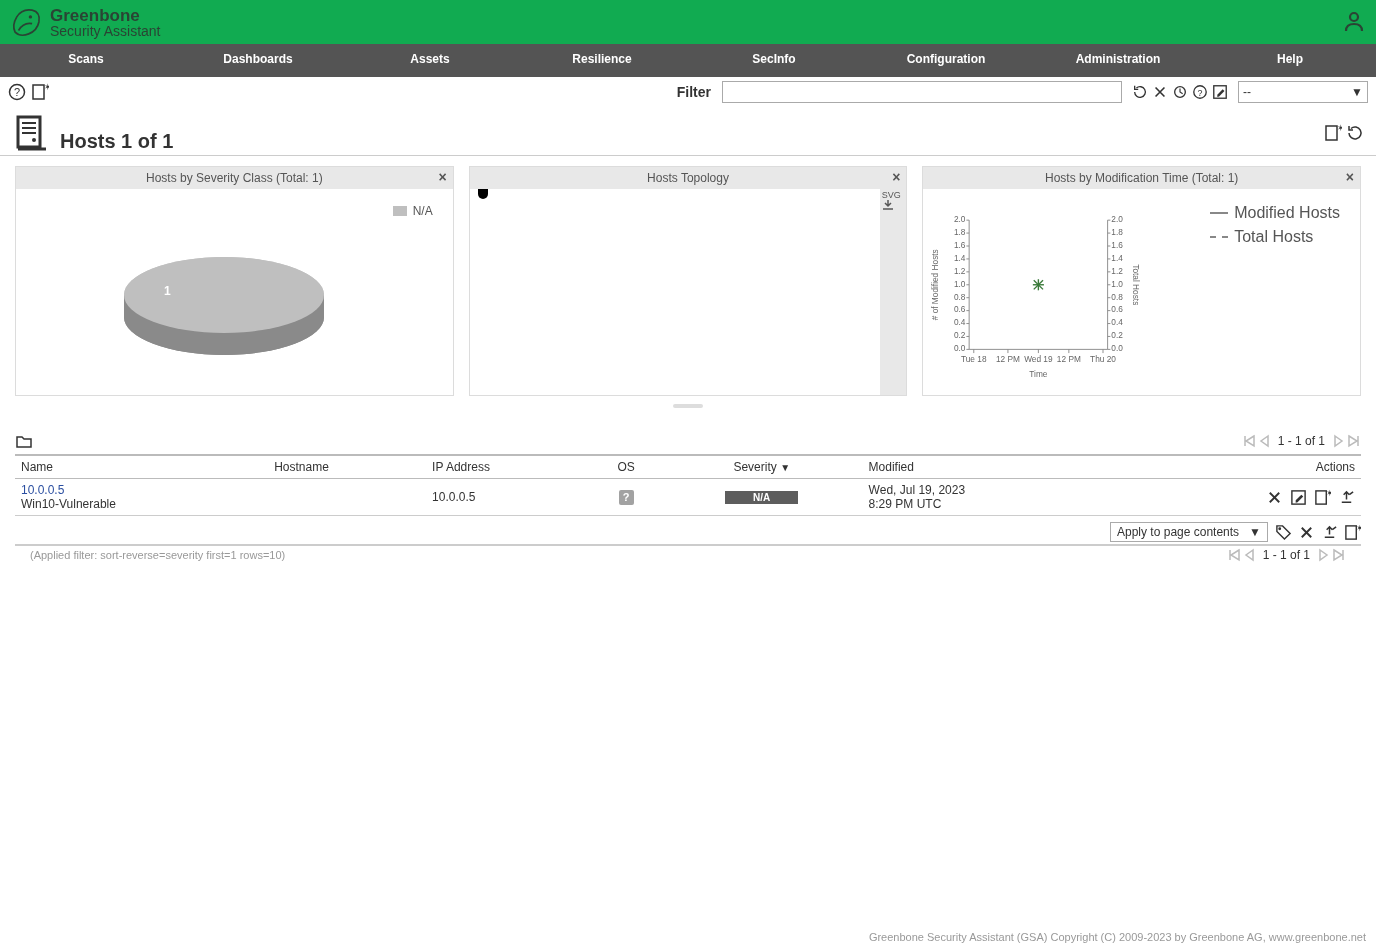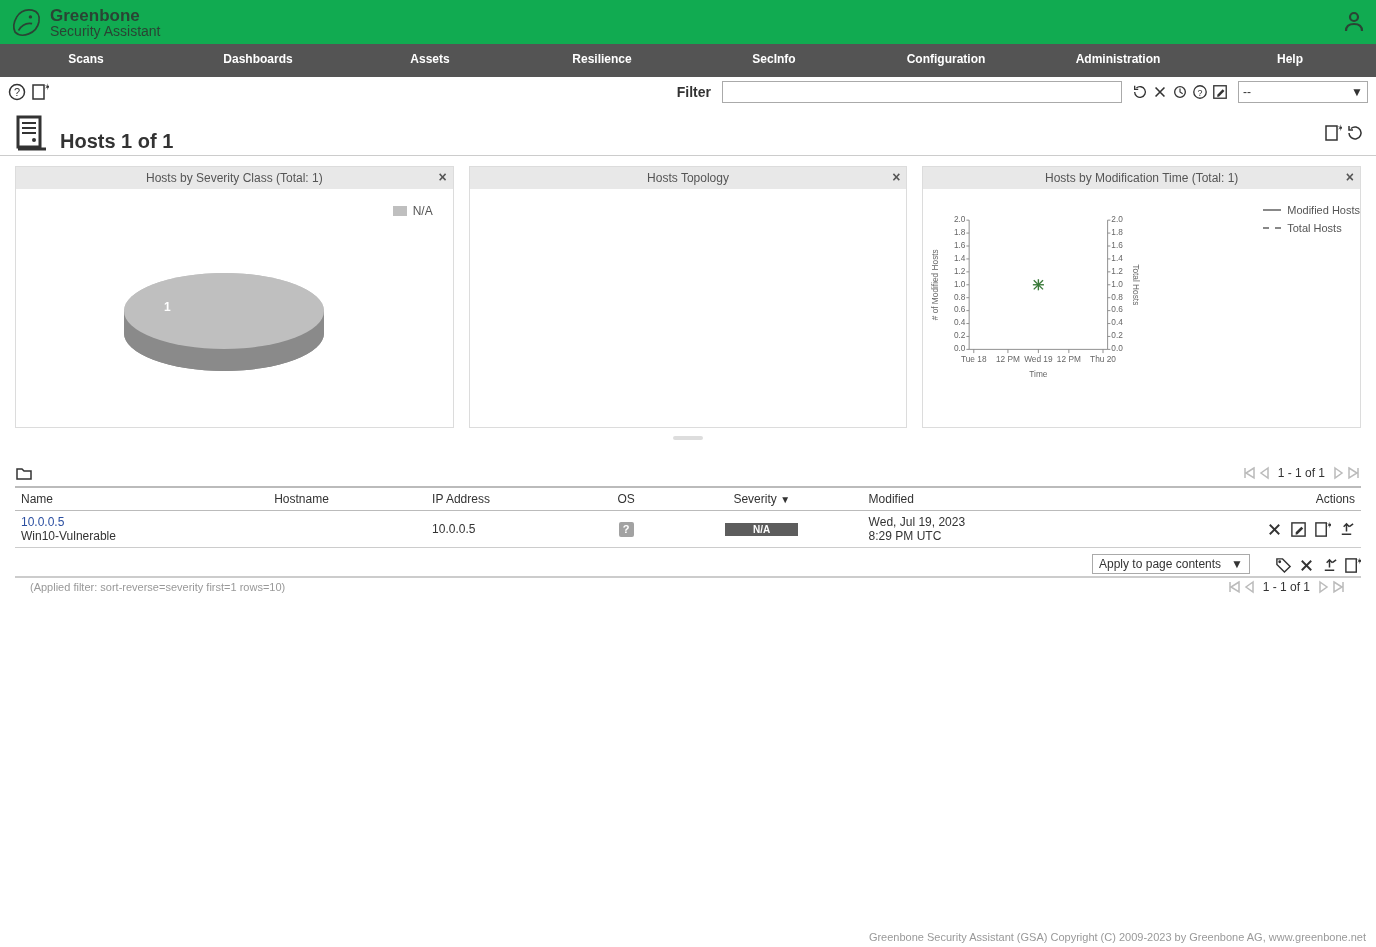--- a/index.html
+++ b/index.html
@@ -29,38 +29,38 @@
     
     
     .page-title-row { display: flex; align-items: center; justify-content: space-between; padding: 6px 12px 2px 12px; border-bottom: 1px solid #ccc; }
     .page-title-left { display: flex; align-items: flex-end; gap: 8px; }
     .host-big-icon { width: 40px; height: 40px; }
     .page-title { font-size: 20px; font-weight: bold; }
     .title-actions { display:flex; gap: 4px; }
     
     
     .dashboard { display: flex; gap: 15px; padding: 10px 15px 0 15px; }
-    .card { flex: 1; background: #fff; border: 1px solid #dcdcdc; position: relative; height: 262px; display:flex; flex-direction:column;}
+    .card { flex: 1; background: #fff; border: 1px solid #dcdcdc; position: relative; height: 230px; display:flex; flex-direction:column;}
     .card-header { background: #e8e8e8; padding: 4px 6px; text-align: center; position: relative; font-size: 12px; color:#555;}
     .card-close { position: absolute; right: 6px; top: 2px; cursor: pointer; color: #555; font-size:14px; font-weight:bold;}
     .card-body { flex:1; display:flex; position:relative; }
     
     
     .pie-wrap { flex:1; display:flex; align-items:center; justify-content:center; position:relative;}
     .pie-legend { position:absolute; top:15px; right:20px; display:flex; align-items:center; gap:6px; font-size:12px; color:#555;}
     .legend-swatch { width:14px; height:10px; background:#bfbfbf; }
     .pie-svg { width: 240px; height: 150px; }
     
     
     .topo-node { position:absolute; left:8px; top:0px; width:10px; height:10px; background:#000; border-radius:0 0 6px 6px; }
     .topo-svg-btn { position:absolute; right:4px; top:0; width:22px; text-align:center; font-size:9px; line-height:0.9; background:#e8e8e8; cursor:pointer; color:#555; padding-top:2px;}
     
     
     .chart-wrap { flex:1; position:relative; }
-    .chart-legend { position:absolute; top:15px; right:0; font-size:11px; color:#555;}
+    .chart-legend { position:absolute; top:15px; right:20px; font-size:16px; color:#555;}
     .chart-legend-row { display:flex; align-items:center; gap:6px; margin-bottom:6px;}
     .legend-line-solid { width:18px; height:0; border-top:2px solid #888; }
     .legend-line-dashed { width:18px; height:0; border-top:2px dashed #888; }
     
     .dash-handle { width:30px; height:4px; background:#ddd; margin: 8px auto 4px auto; border-radius:2px;}
     
     
     .pager-row { display:flex; justify-content: space-between; align-items:center; padding: 20px 15px 4px 15px; }
     .pager { display:flex; align-items:center; gap: 2px; color:#aaa;}
     .pager .counts { color:#333; margin: 0 4px; }
@@ -72,21 +72,21 @@
     .table th.center { text-align:center; }
     .table th.right { text-align:right; }
     .table td { padding: 4px 6px; border-bottom:1px solid #ccc; vertical-align:middle; font-size:12px;}
     .table td.center { text-align:center; }
     .host-link { color:#2a4ea0; cursor:pointer; }
     .os-icon { width:15px; height:15px; background:#a2a2a2; color:#fff; display:inline-flex; align-items:center; justify-content:center; border-radius:2px; font-size:11px; font-weight:bold;}
     .sev-badge { background:#5d5d5d; color:#fff; padding:1px 28px; font-size:10px; font-weight:bold; display:inline-block;}
     .row-actions { display:flex; gap:6px; justify-content:flex-end; }
     
     
-    .table-footer { display:flex; justify-content:flex-end; align-items:flex-end; padding: 6px 15px 2px 15px; gap:24px;}
+    .table-footer { display:flex; justify-content:flex-end; align-items:center; padding: 6px 15px 2px 15px; gap:6px;}
     .apply-select { border:1px solid #aaa; background:#fff; padding:2px 6px; font-size:12px; display:flex; align-items:center; gap:10px; cursor:pointer;}
     .footer-icons { display:flex; gap:5px;}
     
     .applied-filter-row { display:flex; justify-content:space-between; align-items:center; padding: 2px 15px 6px 15px; color:#999; border-top:2px solid #ccc; margin: 0 0; }
     .applied-filter-row.nb { margin:0 15px; width:auto;}
     
     
     .page-footer { position:fixed; bottom:4px; right:10px; font-size:11px; color:#999; }
     
     svg { display:block; }
@@ -228,20 +228,33 @@
           <text x="50" y="78" fill="#fff" font-size="12" font-weight="bold">1</text>
         </svg>
       </div>
     </div>
   </div>
 
   <div class="card">
     <div class="card-header">
       <span>Hosts Topology</span>
       <span class="card-close">×</span>
+    </div>
+    <div class="card-body" style="background:#fff;">
+      <div style="flex:1; position:relative; background:#fff;">
+        <div class="topo-node"></div>
+      </div>
+      <div style="width:26px; background:#e8e8e8; position:relative;">
+        <div class="topo-svg-btn">
+          <div>SVG</div>
+          <svg viewBox="0 0 16 12" width="16" height="12">
+              <path d="M8 1v6M5 4l3 3 3-3M3 10h10" stroke="#555" stroke-width="1.5" fill="none"></path>
+            </svg>
+        </div>
+      </div>
     </div>
   </div>
 
   <div class="card">
     <div class="card-header">
       <span>Hosts by Modification Time (Total: 1)</span>
       <span class="card-close">×</span>
     </div>
     <div class="card-body">
       <div class="chart-wrap">

